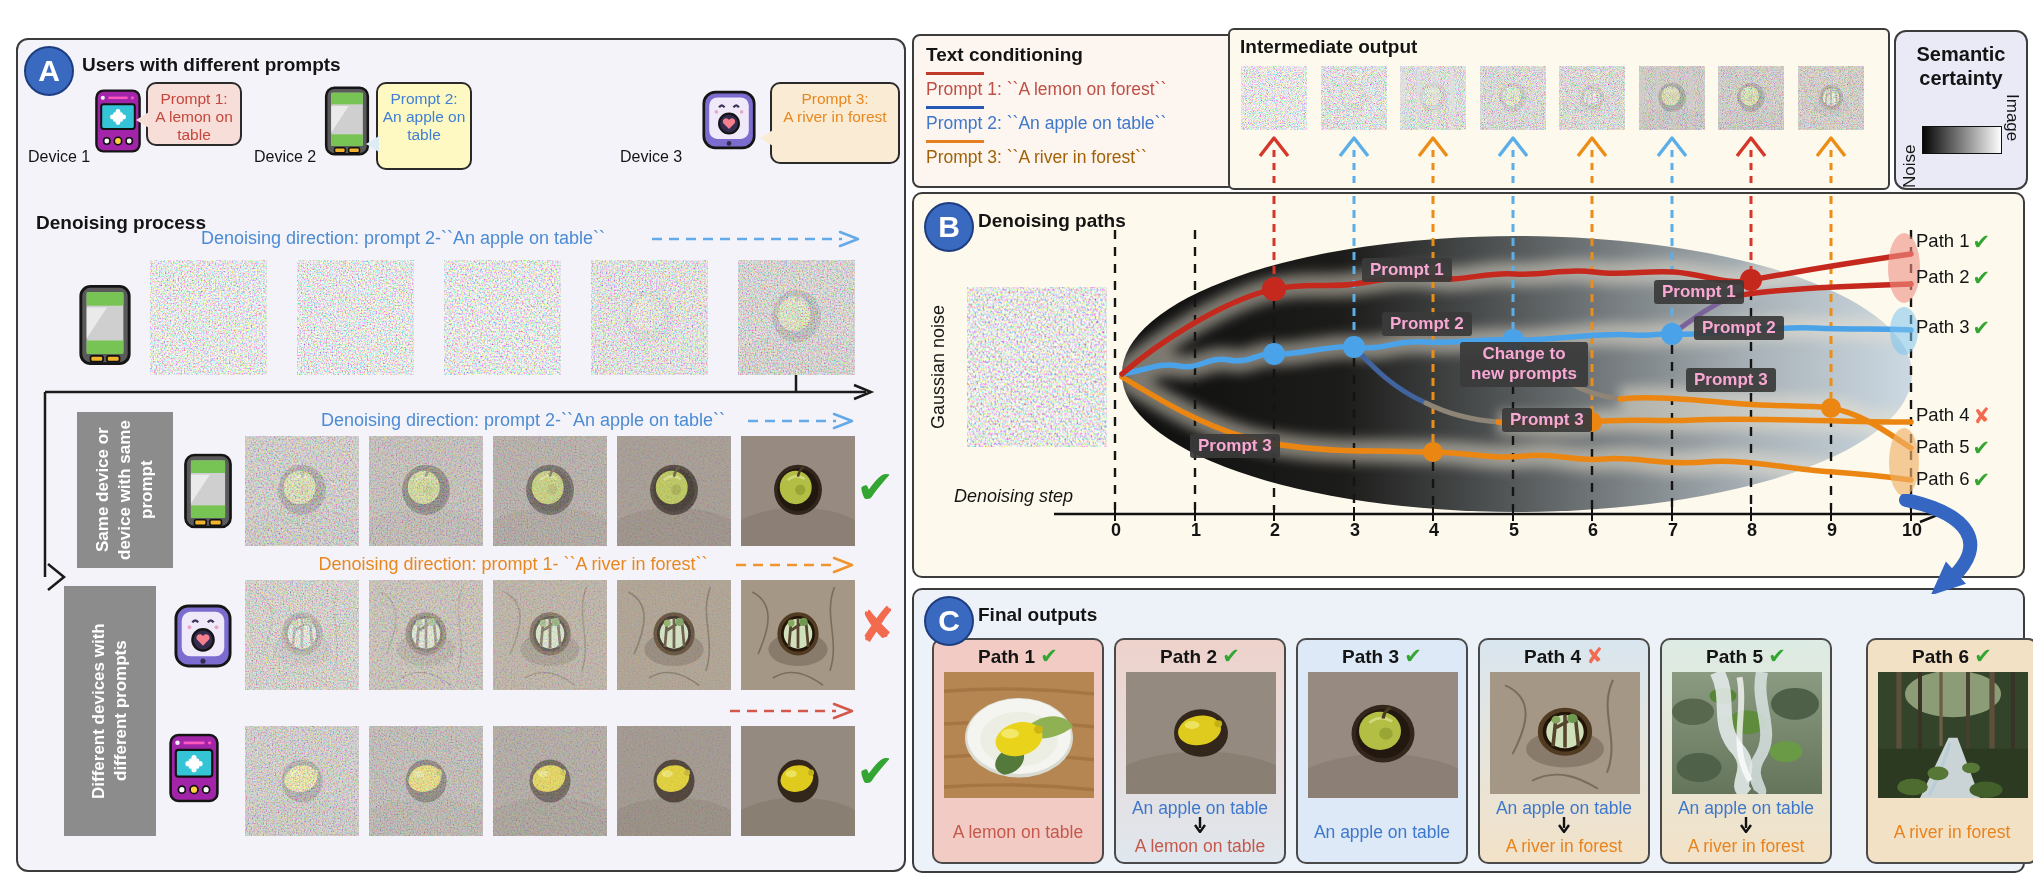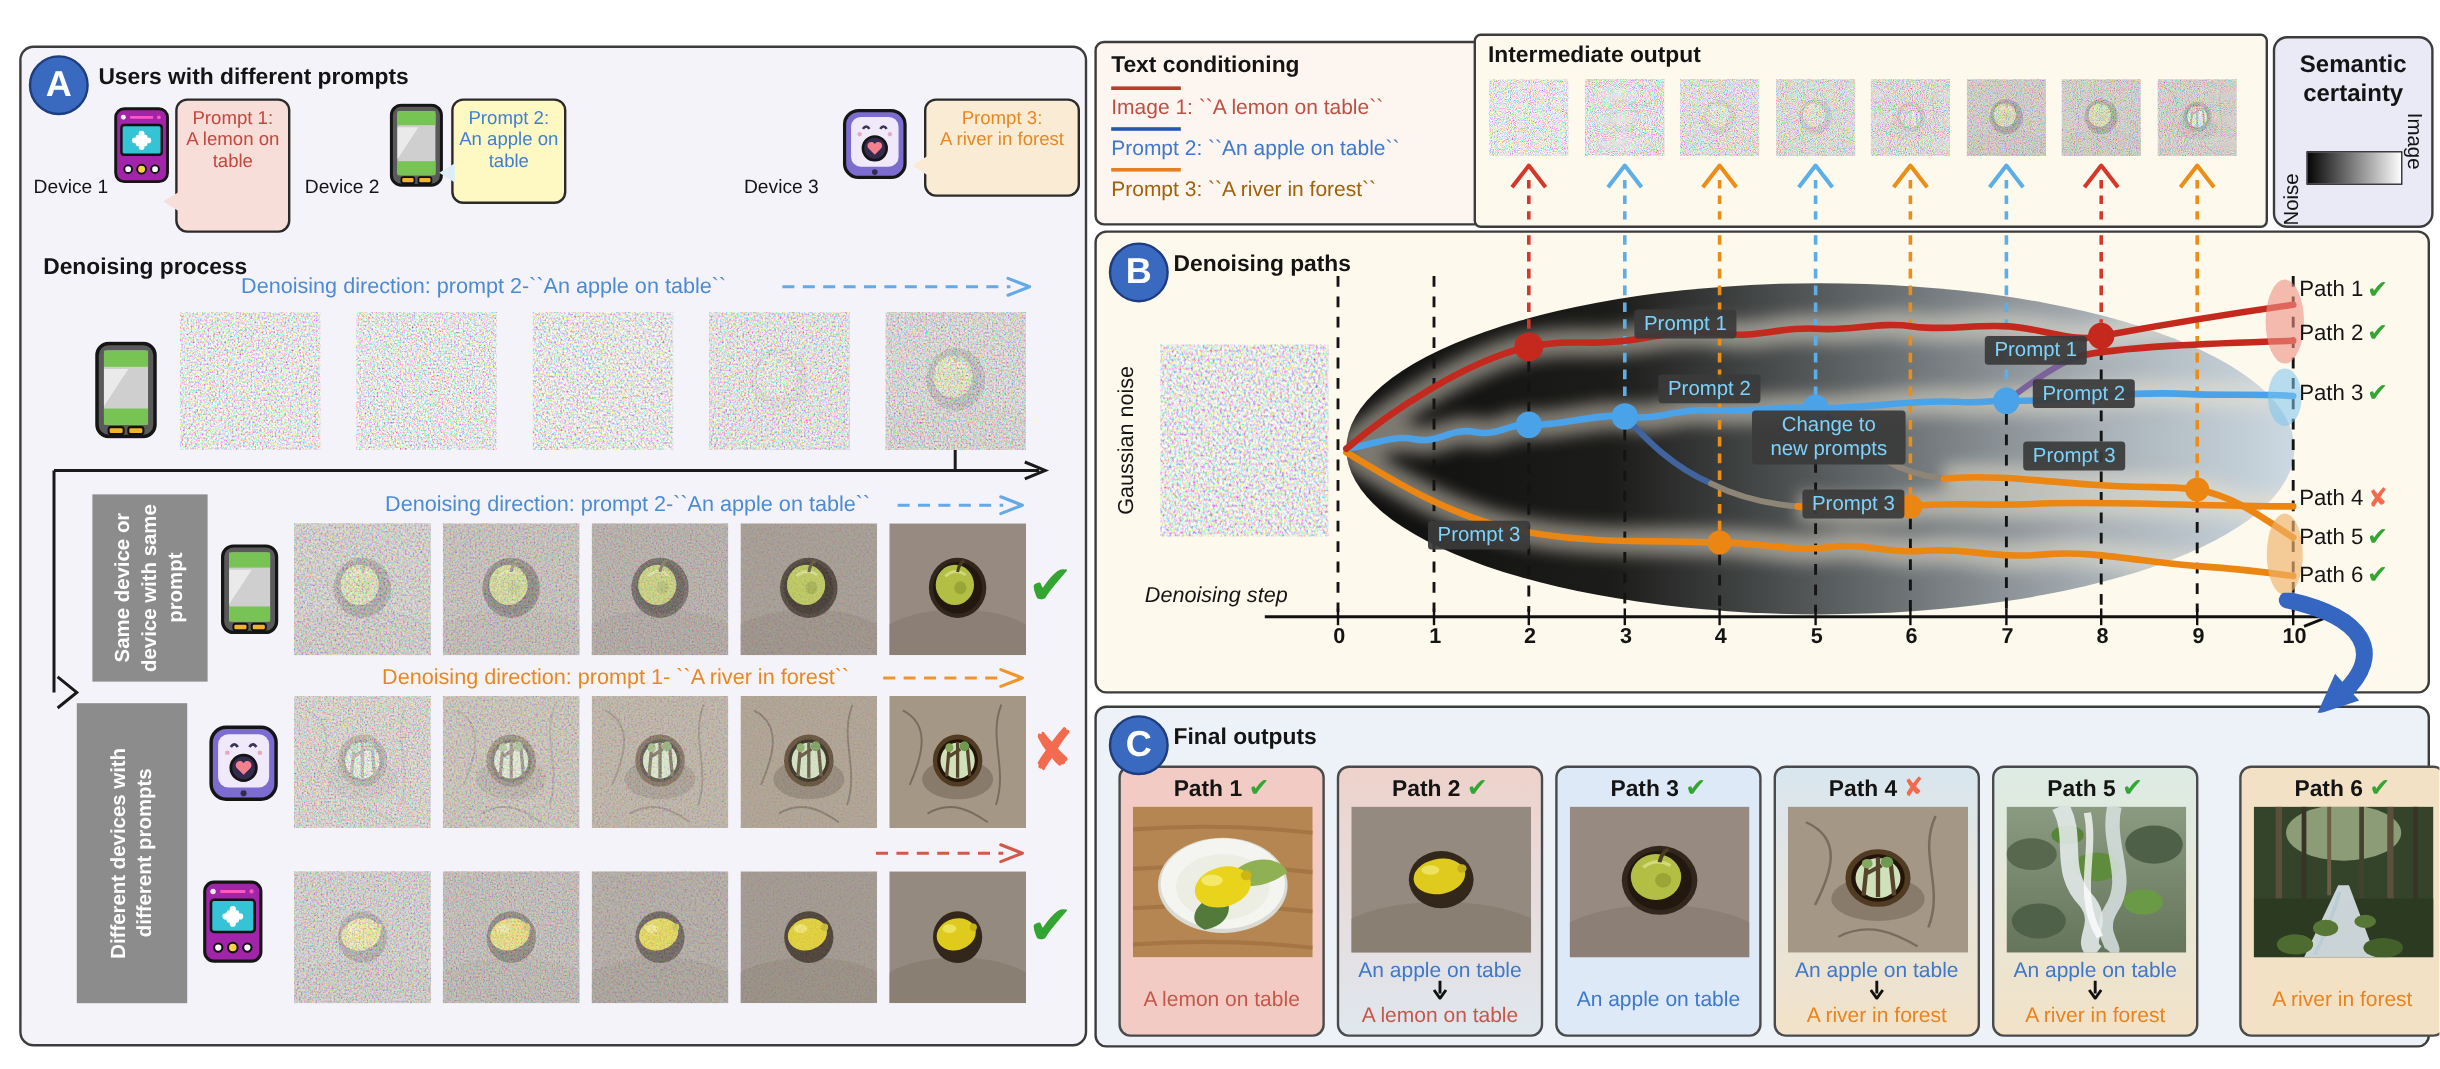--- a/index.html
+++ b/index.html
@@ -44,21 +44,21 @@
   .tl1{background:#c0392b}.tl2{background:#2458b3}.tl3{background:#e67e22}
   
   .up-head{fill:none;stroke-width:3.4;stroke-linejoin:round}
   .up-stem{stroke-width:3;stroke-dasharray:7 6}
   
   .rotl{position:absolute;writing-mode:vertical-rl;transform:rotate(180deg);font-size:17px;}
   .rotr{position:absolute;writing-mode:vertical-rl;font-size:17px;}
   #sc-bar{position:absolute;left:26px;top:94px;width:80px;height:28px;border:1.5px solid #111;
           background:linear-gradient(90deg,#050505,#fdfdfd);box-sizing:border-box;}
   
-  .tag{position:absolute;background:rgba(58,58,58,.93);color:#7dd3fc;font-weight:normal;font-size:17px;
+  .tag{position:absolute;background:rgba(58,58,58,.93);color:#f9a8d4;font-weight:bold;font-size:17px;
        padding:2px 8px;border-radius:3px;white-space:nowrap;z-index:4;}
   .tagc{white-space:normal;width:112px;text-align:center;line-height:1.2;}
   .tick{position:absolute;top:326px;width:32px;text-align:center;font-size:18px;font-weight:bold;}
   .pathlab{position:absolute;left:1002px;font-size:18.5px;display:flex;gap:3px;align-items:center;z-index:4;}
   .pathlab .pm{font-size:21px;line-height:1;}
   .caption1,.caption2{position:absolute;width:100%;text-align:center;font-size:17.5px;left:0;}
   .c-blue{color:#3e78cc}.c-red{color:#c5584b}.c-orange{color:#e8831d}
   .card{position:absolute;top:48px;width:172px;height:226px;border:2px solid #4a4a4a;border-radius:10px;box-sizing:border-box;}
   .card-title{position:absolute;top:4px;left:0;width:100%;text-align:center;font-size:19px;font-weight:bold;}
   .card-title .pm{font-size:21px;font-weight:bold;}
@@ -208,21 +208,21 @@
 </svg>
 
 <section class="panel" id="panelA">
   <div class="badge" style="left:6px;top:6px">A</div>
   <div class="ptitle" style="left:64px;top:14px">Users with different prompts</div>
 
   <svg class="abs" style="left:76px;top:42px" width="48" height="78" viewBox="0 0 60 80">
         <use href="#sym-dev1" width="60" height="80"></use>
       </svg>
   <div class="devlab" style="left:10px;top:108px">Device 1</div>
-  <div class="bubble bub1" style="left:128px;top:42px;width:96px;height:112px">
+  <div class="bubble bub1" style="left:128px;top:42px;width:96px;height:64px">
     <div class="bub-title">Prompt 1:</div>
     <div>A lemon on table</div>
   </div>
 
   <svg class="abs" style="left:304px;top:40px" width="50" height="82" viewBox="0 0 60 84">
         <use href="#sym-dev2" width="60" height="84"></use>
       </svg>
   <div class="devlab" style="left:236px;top:108px">Device 2</div>
   <div class="bubble bub2" style="left:358px;top:42px;width:96px;height:88px">
     <div class="bub-title">Prompt 2:</div>
@@ -360,21 +360,21 @@
   <svg class="tile" style="left:723px;top:686px;width:114px;height:110px" viewBox="0 0 100 92" preserveAspectRatio="none">
         <use href="#sc-lemon" width="100" height="92"></use>
       </svg>
   <span class="amark ok" style="left:838px;top:708px">✔</span>
 </section>
 
 <section class="panel" id="tcond">
   <div class="ptitle" style="left:12px;top:8px">Text conditioning</div>
   <div style="position:absolute;top:30px;left:0;width:100%">
     <div class="tc-line tl1"></div>
-    <div class="tc-item tc1">Image 1: ``A lemon on table``</div>
+    <div class="tc-item tc1">Prompt 1: ``A lemon on forest``</div>
     <div class="tc-line tl2"></div>
     <div class="tc-item tc2">Prompt 2: ``An apple on table``</div>
     <div class="tc-line tl3"></div>
     <div class="tc-item tc3">Prompt 3: ``A river in forest``</div>
   </div>
 </section>
 
 <section class="panel" id="iout">
   <div class="ptitle" style="left:10px;top:6px">Intermediate output</div>
   <svg class="tile" style="left:11px;top:36px;width:66px;height:64px" viewBox="0 0 100 92" preserveAspectRatio="none">

